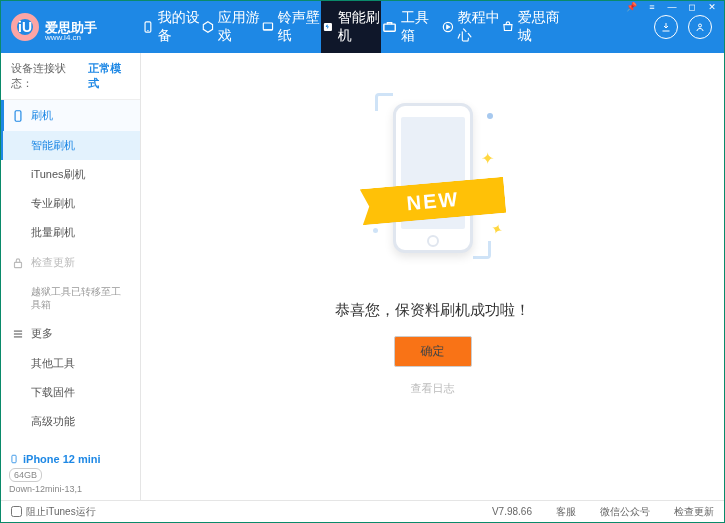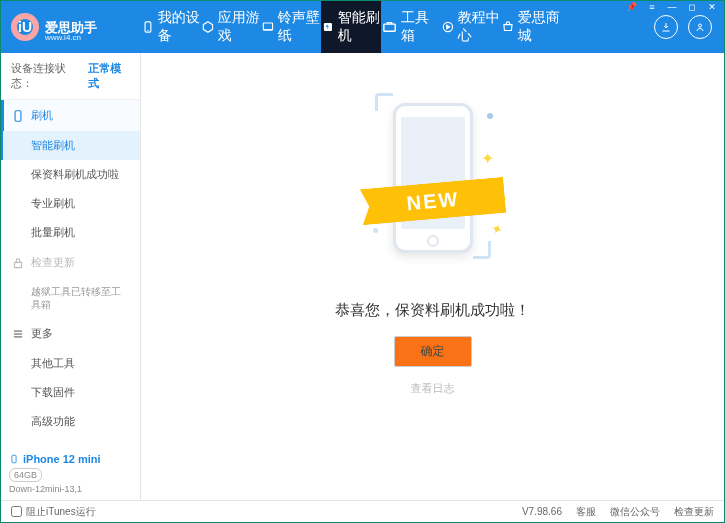--- a/index.html
+++ b/index.html
@@ -50,21 +50,21 @@
 .ribbon::before, .ribbon::after { content:''; position: absolute; width: 0; height: 0; }
 .ribbon { transform: rotate(-5deg); box-shadow: 0 3px 6px rgba(0,0,0,0.15); }
 .star { position: absolute; color: #ffd740; font-size: 16px; }
 .star.s1 { right: -2px; top: 56px; }
 .star.s2 { right: -10px; top: 128px; transform: rotate(20deg); font-size: 14px; }
 .success-msg { margin-top: 18px; font-size: 15px; color: #333; }
 .confirm-btn { margin-top: 16px; padding: 6px 26px; border: 1px solid #ccc; background: #f97316; color: #444; font-size: 12px; cursor: pointer; border-radius: 2px; }
 .log-link { margin-top: 14px; font-size: 11px; color: #bbb; cursor: pointer; }
 .footer { height: 22px; border-top: 1px solid #e5e5e5; display: flex; align-items: center; font-size: 10px; color: #666; padding: 0 10px; justify-content: space-between; }
 .footer-left { display: flex; align-items: center; gap: 4px; }
-.footer-right { display: flex; align-items: center; gap: 14px; }
+.footer-right { display: flex; align-items: center; gap: 24px; }
 .footer-right span { cursor: pointer; }
 </style>
 </head>
 <body>
 
 <div class="window-controls">
   <span>📌</span>
   <span>≡</span>
   <span>—</span>
   <span>◻</span>
@@ -150,21 +150,21 @@
       <span class="status-label">设备连接状态：</span>
       <span class="status-value">正常模式</span>
     </div>
     <div class="section-header blue">
       <svg class="icon-slot" viewBox="0 0 24 24" fill="none" stroke="#1e88e5" stroke-width="2">
           <rect x="7" y="3" width="10" height="18" rx="2"></rect>
         </svg>
       <span>刷机</span>
     </div>
     <div class="sidebar-sub active">智能刷机</div>
-    <div class="sidebar-sub">保资料刷机成功啦</div>
+    <div class="sidebar-sub">iTunes刷机</div>
     <div class="sidebar-sub">专业刷机</div>
     <div class="sidebar-sub">批量刷机</div>
 
     <div class="section-header" style="color:#bbb;">
       <svg class="icon-slot" viewBox="0 0 24 24" fill="none" stroke="#bbb" stroke-width="2">
           <rect x="6" y="11" width="12" height="9" rx="1"></rect>
           <path d="M9 11V8a3 3 0 016 0v3"></path>
         </svg>
       <span>检查更新</span>
     </div>

